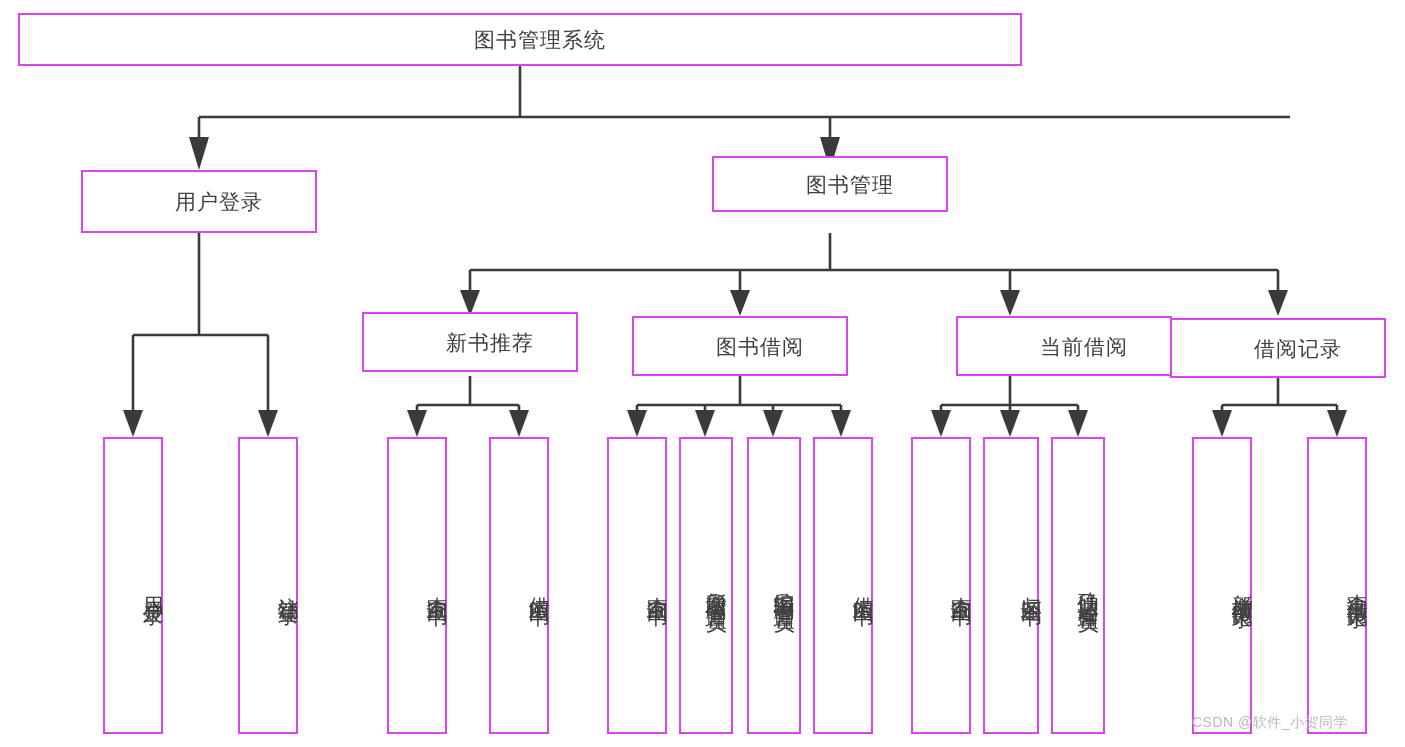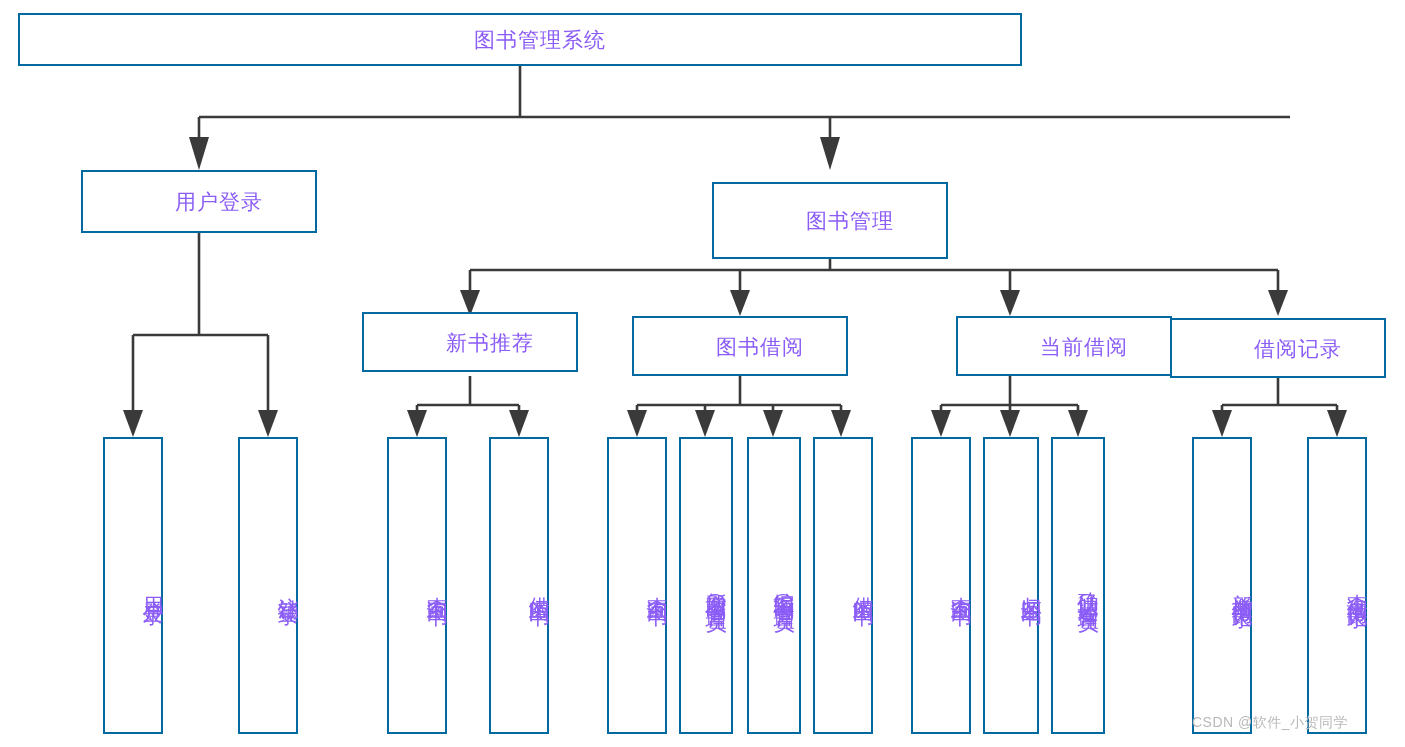--- a/index.html
+++ b/index.html
@@ -24,26 +24,26 @@
     position: absolute;
     left: 0;
     top: 0;
     width: 1405px;
     height: 747px;
     pointer-events: none;
   }
   .node {
     position: absolute;
     box-sizing: border-box;
-    border: 2px solid #0369a1;
+    border: 2px solid #d946ef;
     background: #ffffff;
     display: flex;
     align-items: center;
     justify-content: center;
-    color: #8b5cf6;
+    color: #404040;
     padding-left: 40px;
   }
   .node-h {
     font-size: 21px;
     letter-spacing: 1px;
     line-height: 1;
     white-space: nowrap;
   }
   .node-v {
     writing-mode: vertical-rl;
@@ -153,21 +153,21 @@
     </g>
   </svg>
 
   <div class="node node-h" style="left:18px; top:13px; width:1004px; height:53px;">
     <span>图书管理系统</span>
   </div>
 
   <div class="node node-h" style="left:81px; top:170px; width:236px; height:63px;">
     <span>用户登录</span>
   </div>
-  <div class="node node-h" style="left:712px; top:182px; width:236px; height:77px;">
+  <div class="node node-h" style="left:712px; top:156px; width:236px; height:56px;">
     <span>图书管理</span>
   </div>
 
   <div class="node node-h" style="left:362px; top:312px; width:216px; height:60px;">
     <span>新书推荐</span>
   </div>
   <div class="node node-h" style="left:632px; top:316px; width:216px; height:60px;text-align:center;">
     <span>图书借阅</span>
   </div>
   <div class="node node-h" style="left:956px; top:316px; width:216px; height:60px;">

